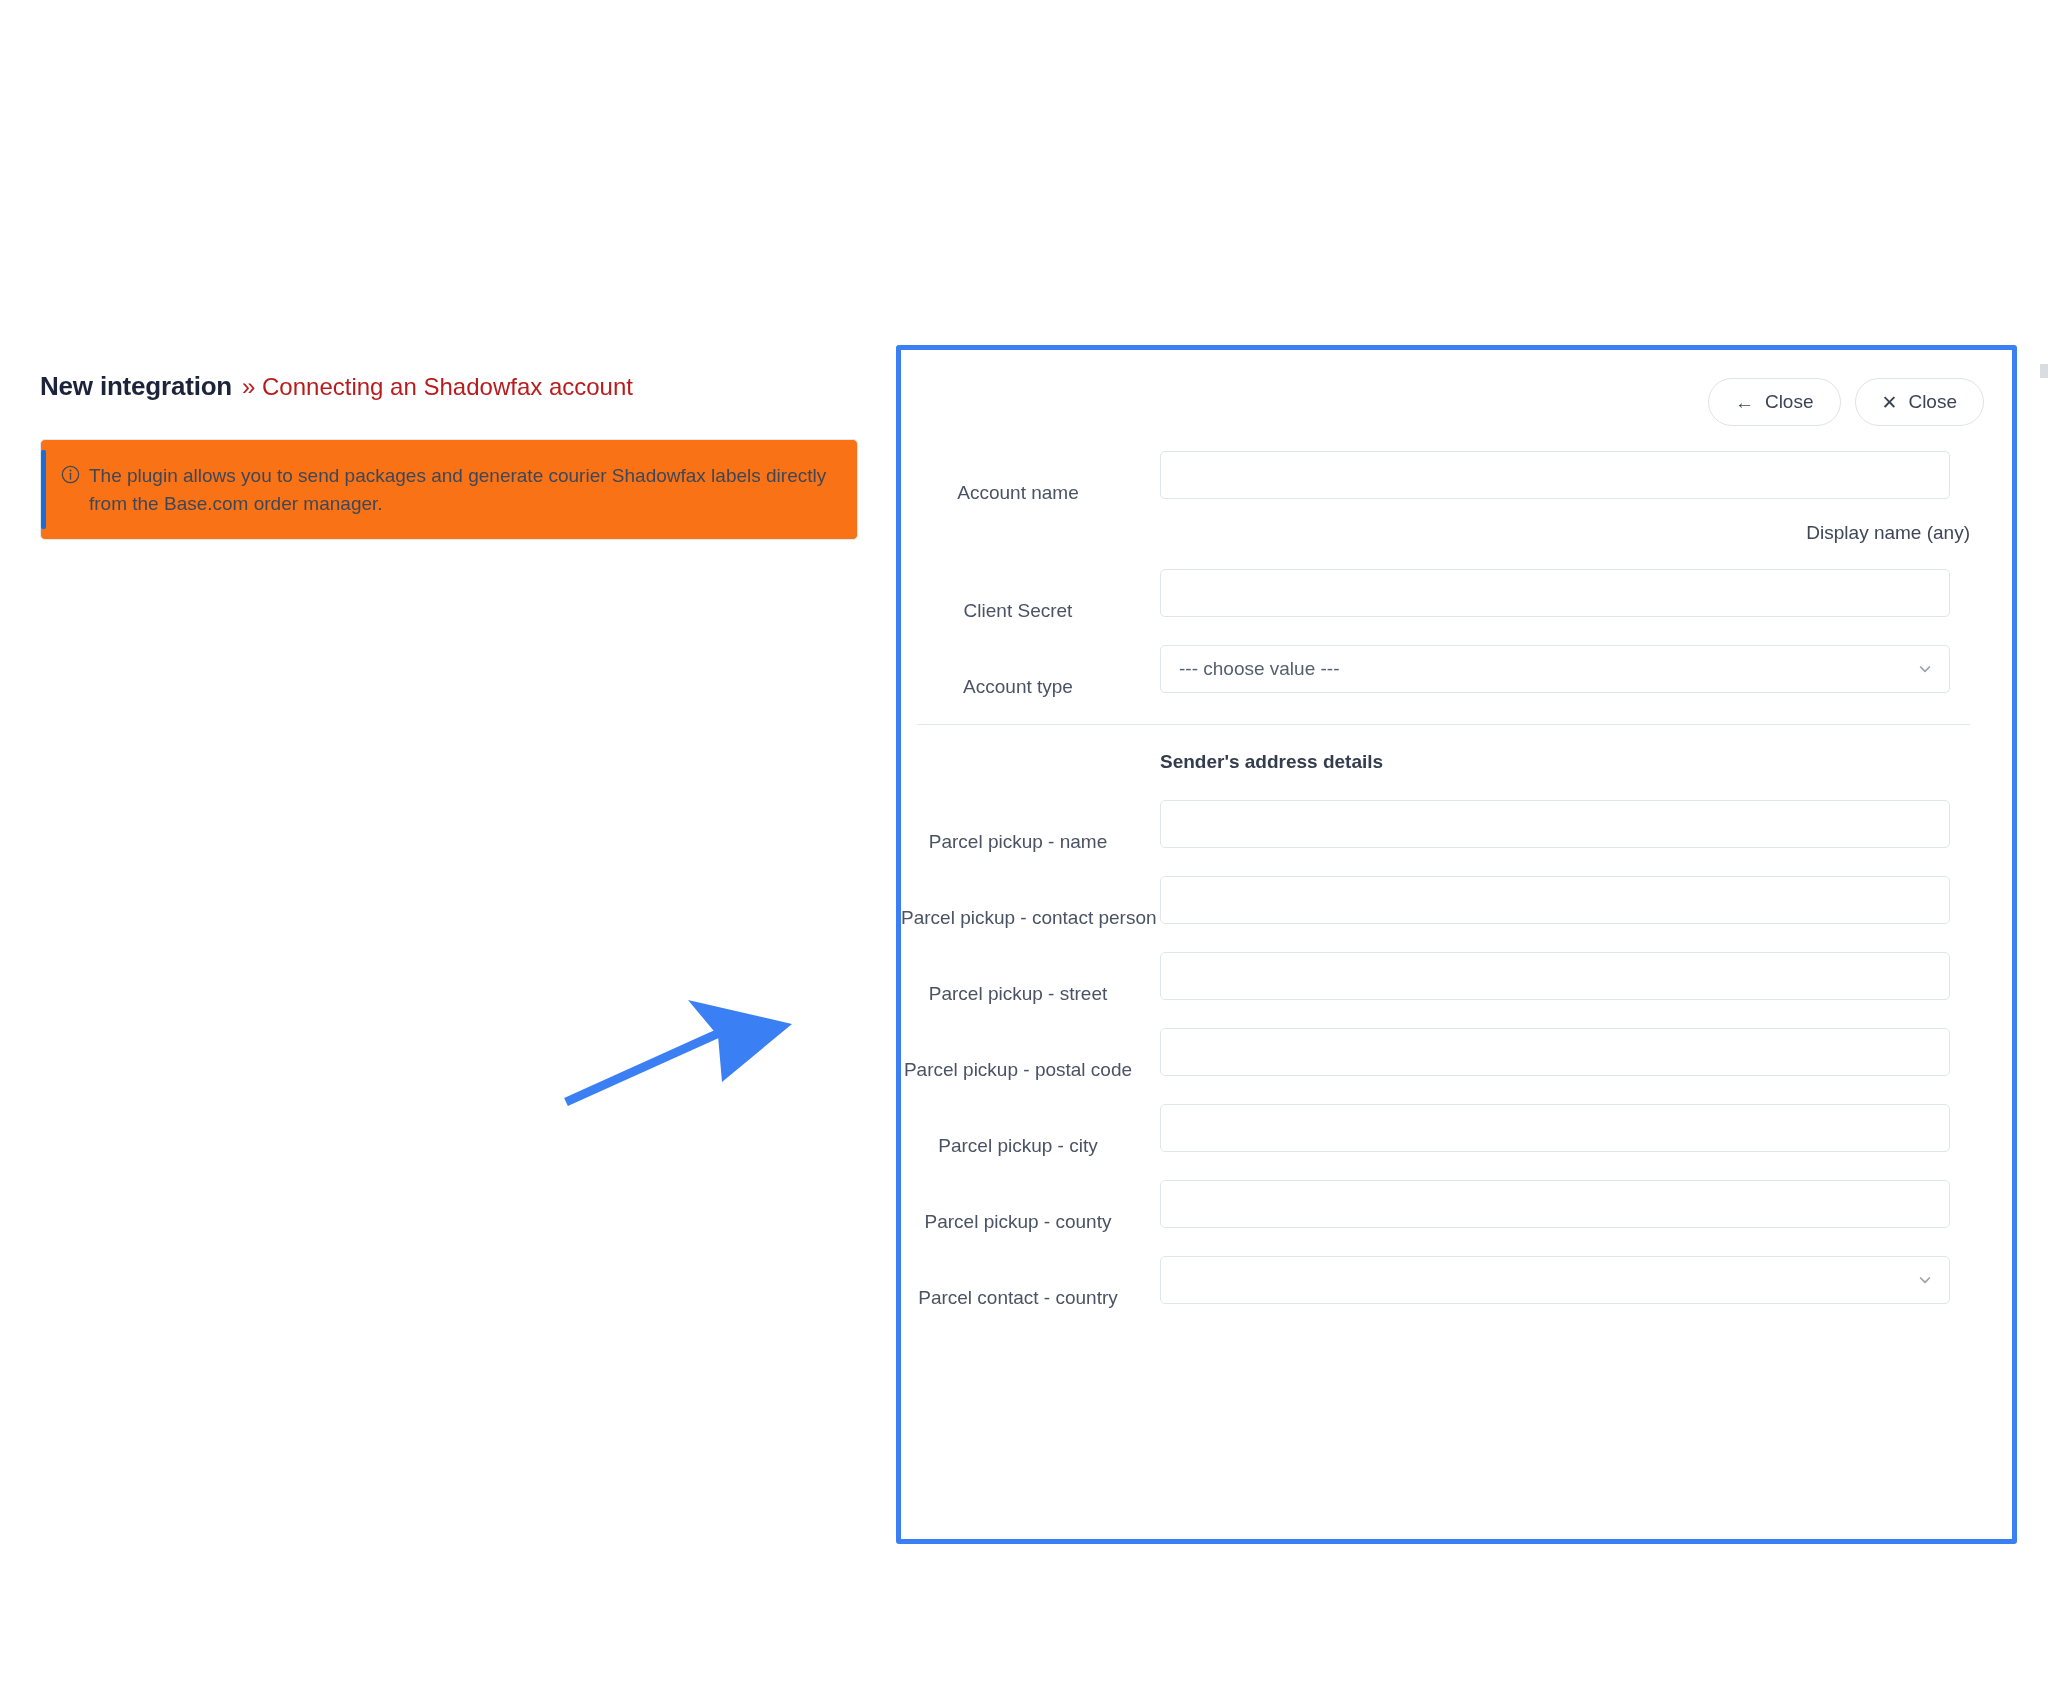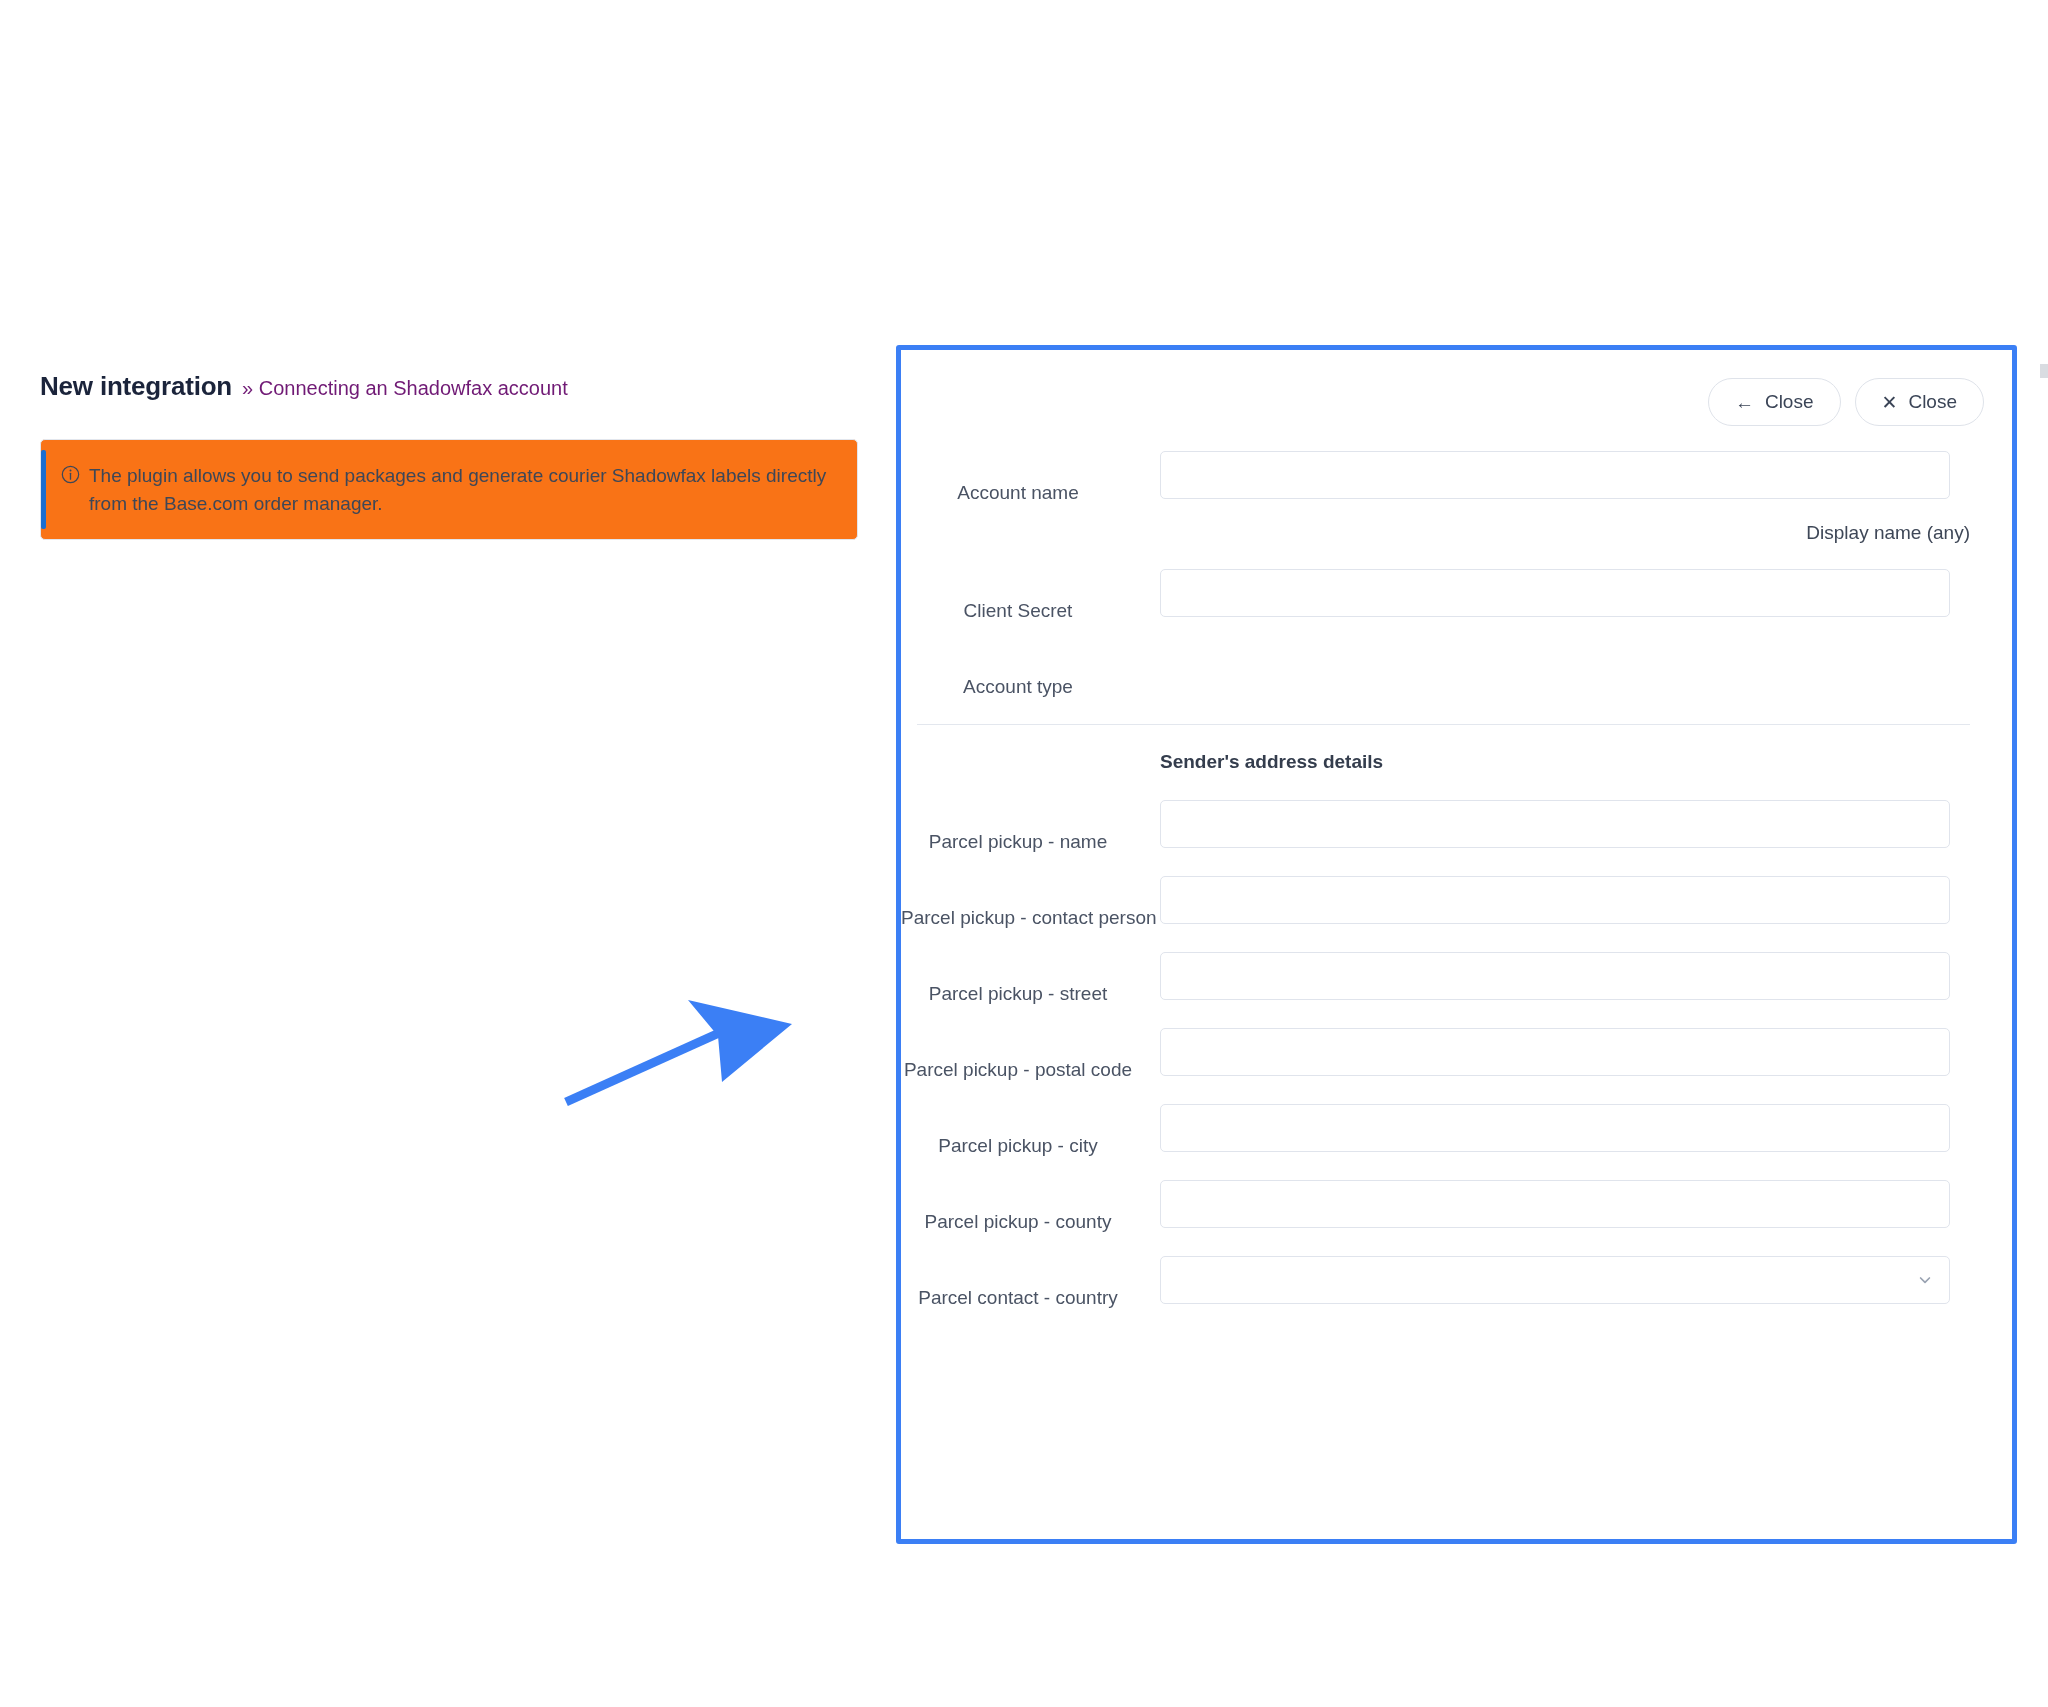--- a/index.html
+++ b/index.html
@@ -31,22 +31,22 @@
     gap: 10px;
     white-space: nowrap;
   }
   .page-title {
     font-size: 26px;
     font-weight: bold;
     color: #1b243b;
     letter-spacing: -0.2px;
   }
   .breadcrumb {
-    font-size: 20px;
-    color: #701a75;
+    font-size: 24px;
+    color: #b91c1c;
     font-weight: normal;
   }
 
   .info-card {
     position: relative;
     margin-top: 37px;
     width: 818px;
     min-height: 80px;
     background: #f97316;
     border: 1px solid #e2e6ed;
@@ -289,20 +289,28 @@
 
       <div class="form-row">
         <div class="form-label">Client Secret</div>
         <div class="field">
           <span></span>
         </div>
       </div>
 
       <div class="form-row">
         <div class="form-label">Account type</div>
+        <div class="field select">
+          <span class="sel-value">--- choose value ---</span>
+          <span class="chev">
+            <svg width="16" height="16" viewBox="0 0 16 16" fill="none" aria-hidden="true">
+              <path d="M3.6 6 L8 10.4 L12.4 6" stroke="#9aa3b2" stroke-width="1.7" stroke-linecap="round" stroke-linejoin="round"></path>
+            </svg>
+          </span>
+        </div>
       </div>
 
       <div class="divider-row">
         <div class="divider-spacer"></div>
         <div class="divider"></div>
       </div>
 
       <div class="section-row">
         <div class="section-spacer"></div>
         <div class="section-title">Sender's address details</div>

